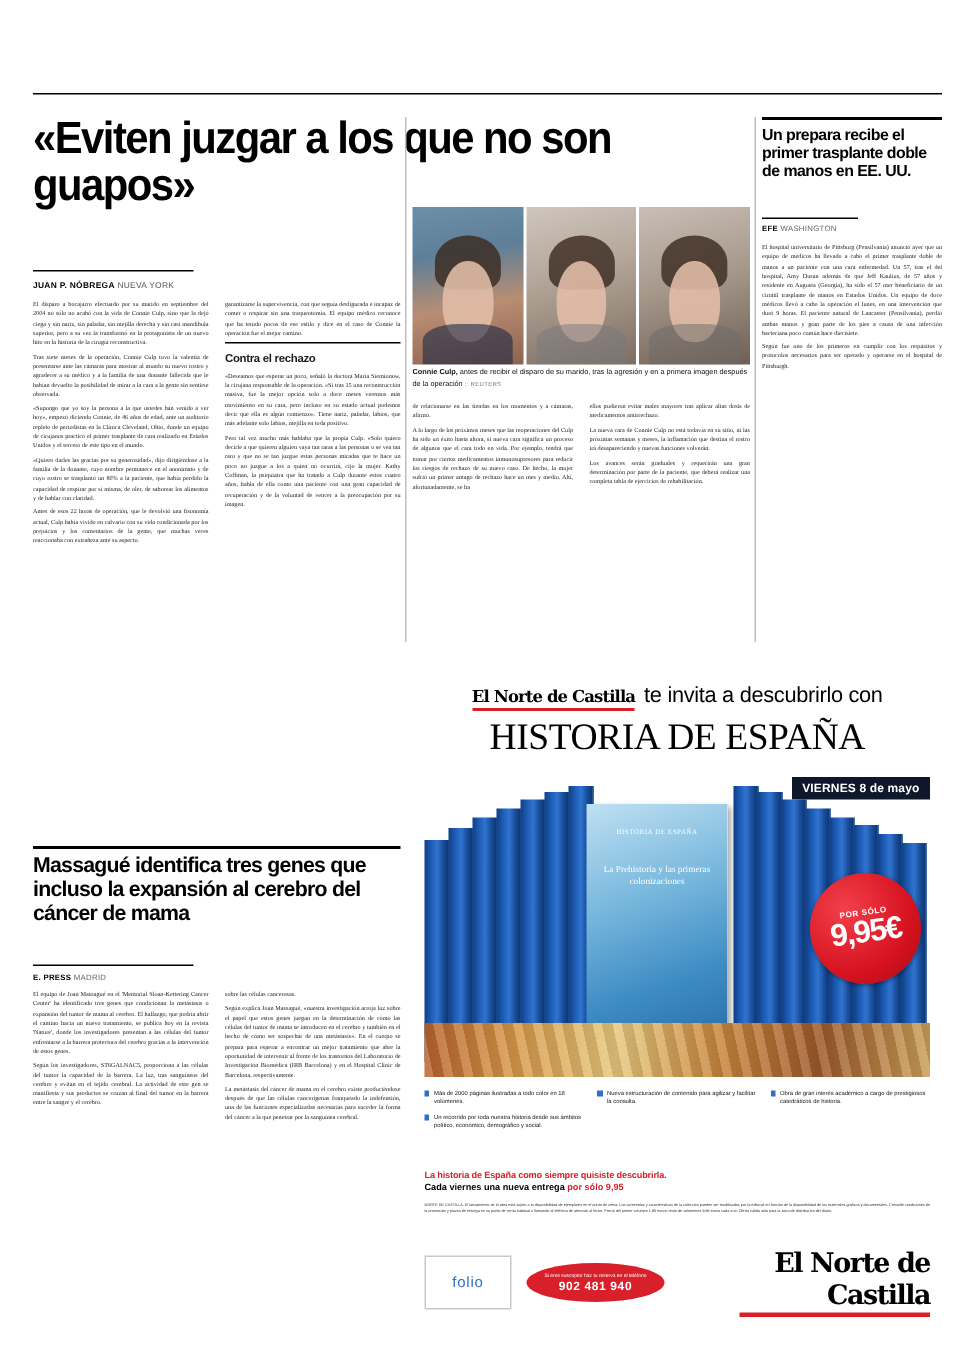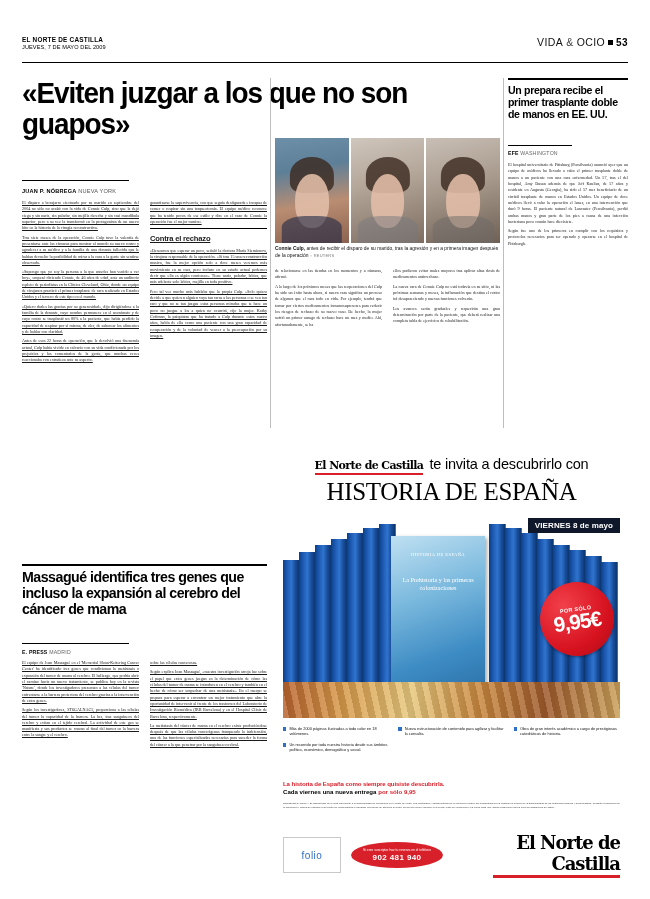--- a/index.html
+++ b/index.html
@@ -28,21 +28,21 @@
   .standfirst b{font-weight:bold;}
 
   .rule-sf{position:absolute;left:22px;top:180px;width:107px;height:1px;background:#000;}
 
   .byline{position:absolute;left:22px;top:188px;width:245px;font-family:"Liberation Sans",sans-serif;font-size:5.6px;letter-spacing:.2px;}
   .byline .nm{font-weight:bold;}
   .byline .loc{color:#555;}
 
   
   .colwrap{position:absolute;left:22px;top:200px;width:245px;display:flex;gap:11px;}
-  .col{width:117px;font-size:4.15px;line-height:1.52;text-align:justify;color:#1a1a1a;hyphens:auto;text-decoration:underline;}
+  .col{width:117px;font-size:4.15px;line-height:1.52;text-align:justify;color:#1a1a1a;hyphens:auto;}
   .col p{margin:0 0 3px 0;}
   .subhead{font-family:"Liberation Sans",sans-serif;font-weight:bold;font-size:7.6px;margin:4px 0 3px 0;letter-spacing:-.2px;}
   .subrule{height:1px;background:#000;margin:3px 0 3px 0;}
 
   
   .photos{position:absolute;left:275px;top:138px;width:225px;height:105px;display:flex;gap:2px;}
   .ph{flex:1;position:relative;overflow:hidden;background:#8a7f79;}
   .ph1{background:linear-gradient(170deg,#6e8fa8 0%,#5d7f98 30%,#b98d72 62%,#8c6350 100%);}
   .ph2{background:linear-gradient(165deg,#cfc6bd 0%,#b5a79a 40%,#7e6e62 100%);}
   .ph3{background:linear-gradient(165deg,#c9bfb6 0%,#a89a8d 45%,#6f6055 100%);}
@@ -147,33 +147,20 @@
   .admast-t{font-family:"DejaVu Serif",serif;font-weight:bold;font-size:18px;letter-spacing:-1px;}
   .admast-r{height:3px;background:#d8202a;margin-top:1px;margin-left:40px;}
 
   .v-sep{position:absolute;background:#bdbdbd;width:1px;}
 </style>
 </head>
 <body>
 
 <div class="page">
 
-  <div class="runhead">
-    <div class="rh-left">
-      <div class="rh-masthead">EL NORTE DE CASTILLA</div>
-      <div class="rh-date">JUEVES, 7 DE MAYO DEL 2009</div>
-    </div>
-    <div class="rh-right">
-      <span class="rh-sec">VIDA</span>
-      <span class="rh-amp">&amp;</span>
-      <span class="rh-sec">OCIO</span>
-      <span class="rh-sq"></span>
-      <span class="rh-pg">53</span>
-    </div>
-  </div>
   <div class="rule-top"></div>
 
   <div class="headline">«Eviten juzgar a los que no son guapos»</div>
 
   <div class="rule-sf"></div>
 
   <div class="byline">
     <span class="nm">JUAN P. NÓBREGA</span>
     <span class="loc">NUEVA YORK</span>
   </div>

